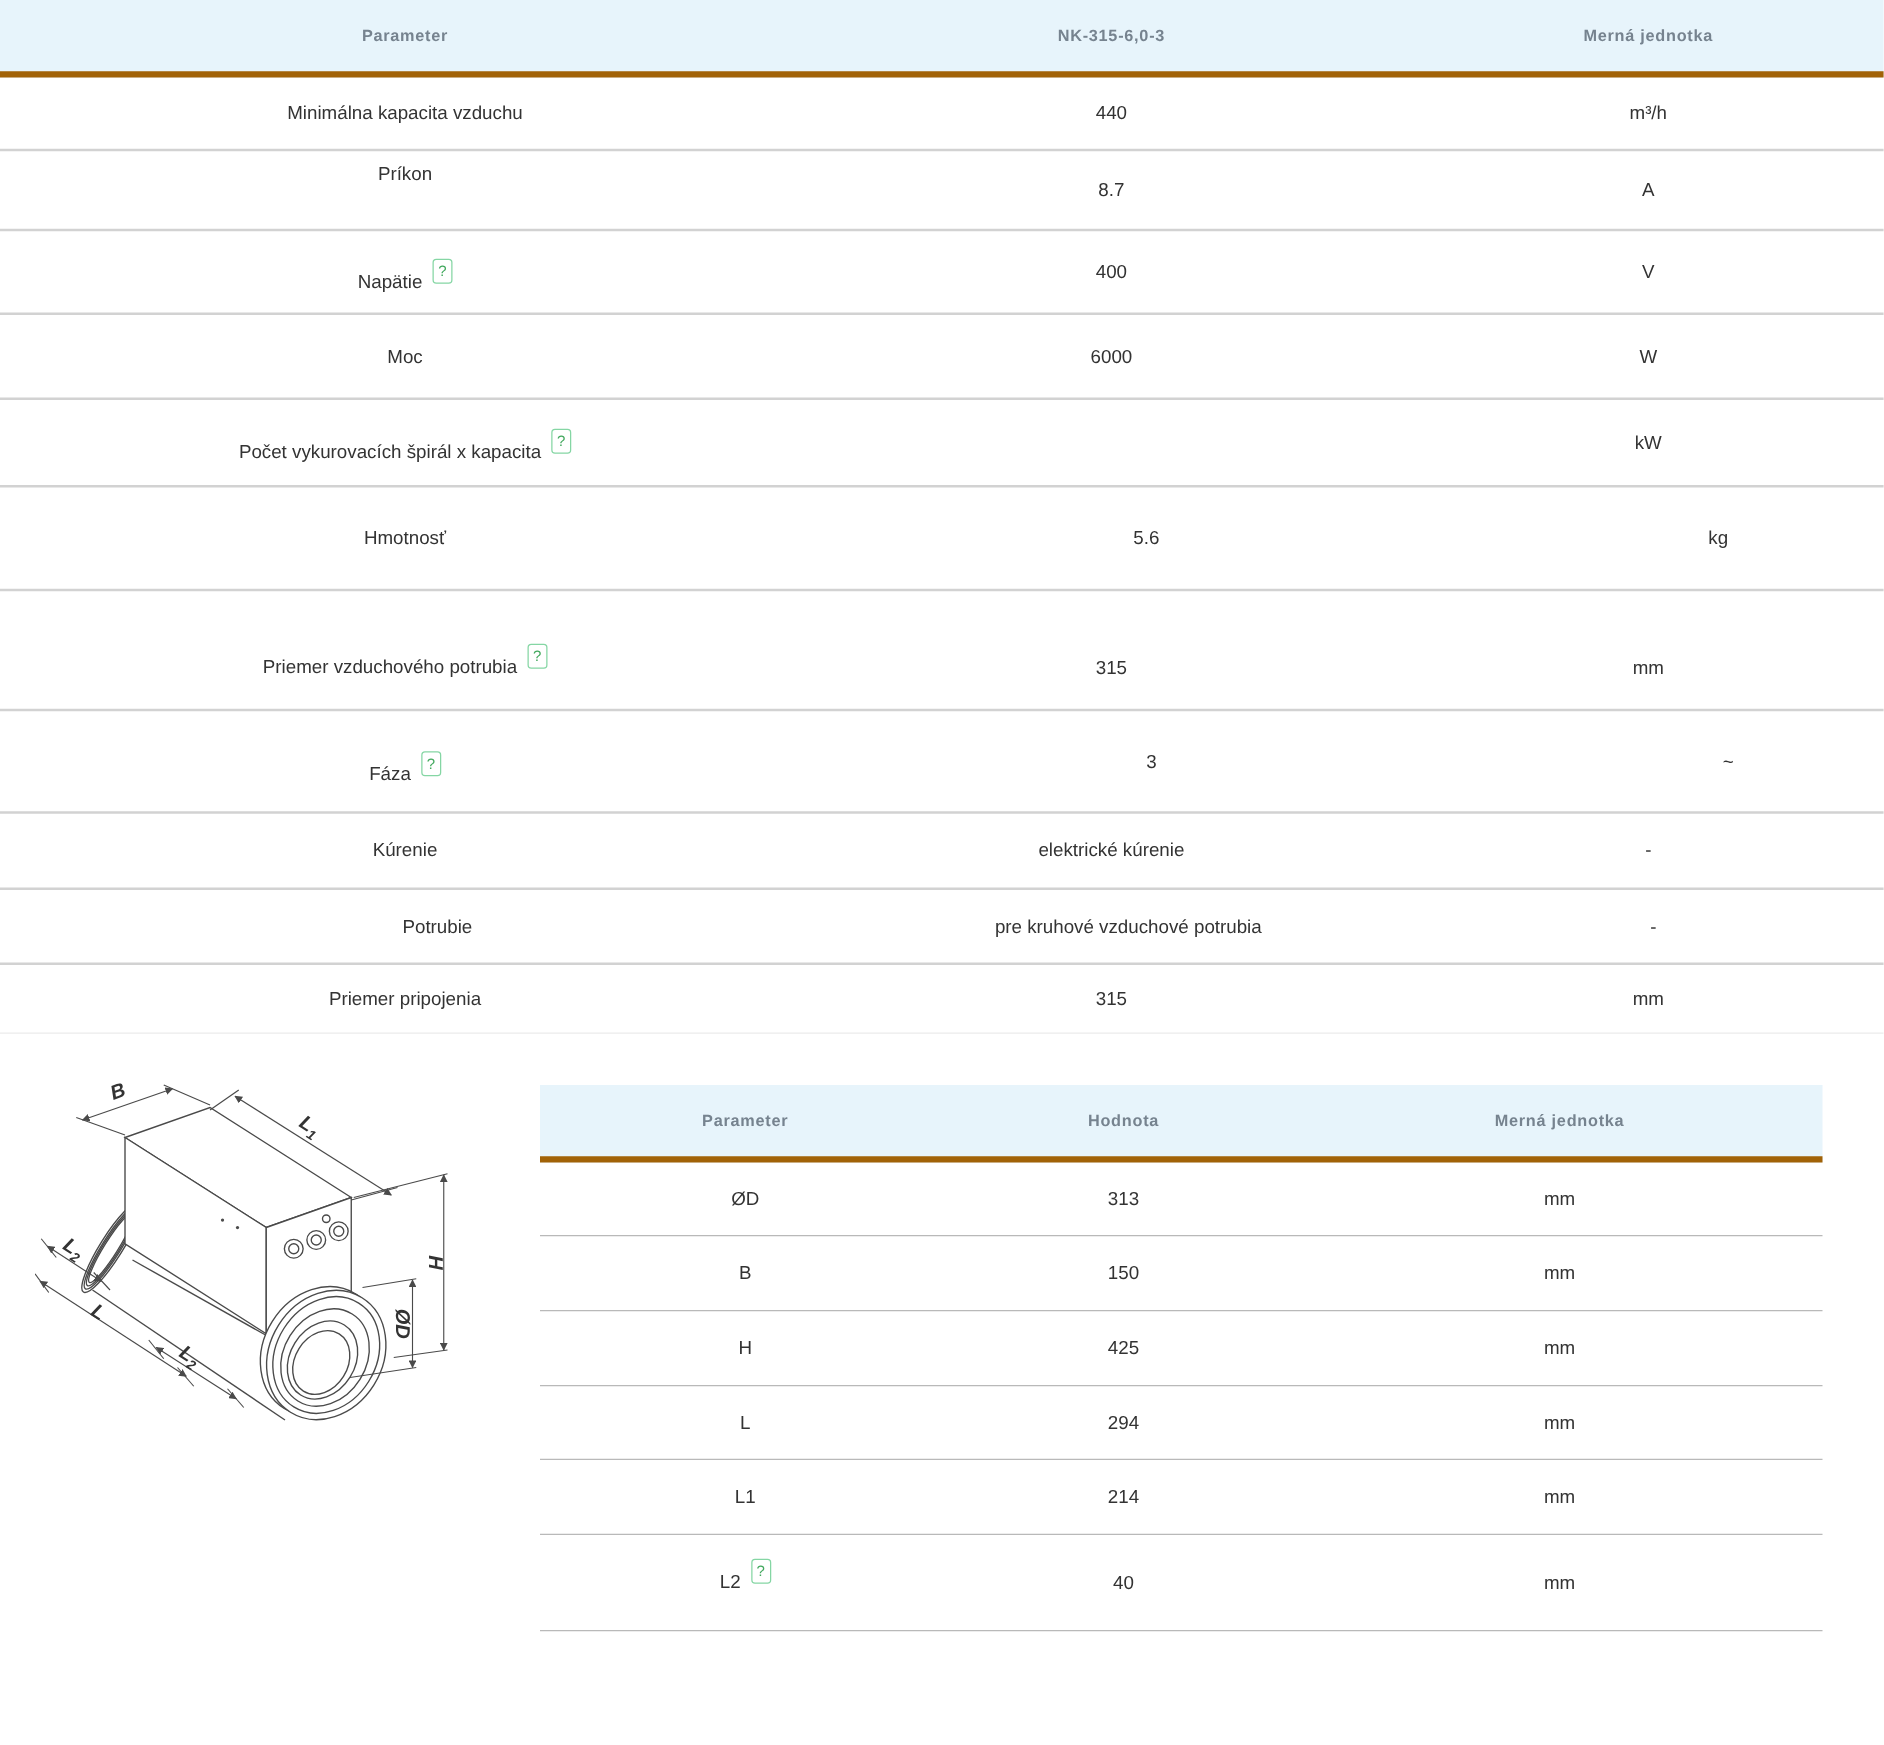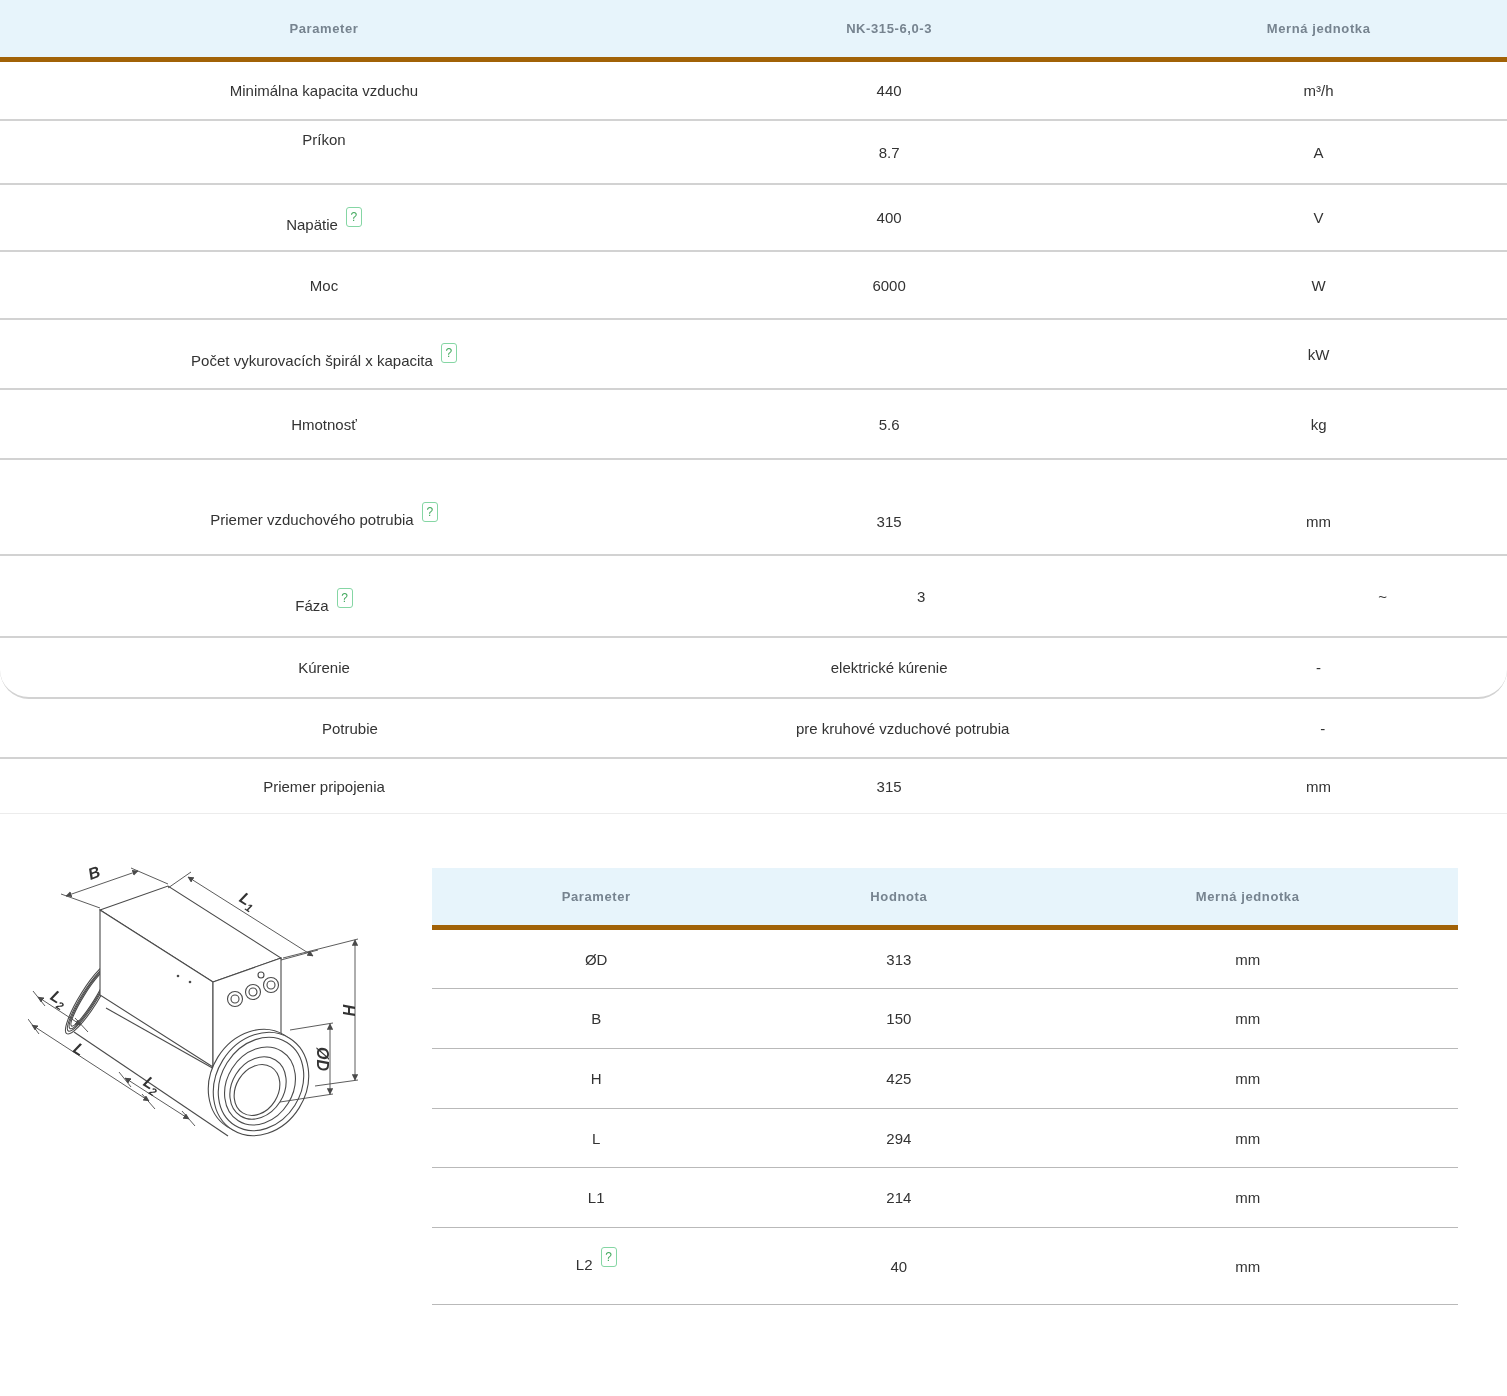--- a/index.html
+++ b/index.html
@@ -35,24 +35,24 @@
 
   
   #t1 { position: absolute; top: 0; left: 0; width: 1507px; }
   #t1 .thead, #t1 .trow { grid-template-columns: 43% 32% 25%; }
   #t1 .trow { border-bottom: 2px solid #d2d2d2; }
   #t1-rows .trow:nth-child(1)  { height: 59px; }
   #t1-rows .trow:nth-child(2)  { height: 64px; }
   #t1-rows .trow:nth-child(3)  { height: 67px; }
   #t1-rows .trow:nth-child(4)  { height: 68px; }
   #t1-rows .trow:nth-child(5)  { height: 70px; }
-  #t1-rows .trow:nth-child(6)  { height: 70px; }
+  #t1-rows .trow:nth-child(6)  { height: 83px; gap: 28px; }
   #t1-rows .trow:nth-child(7)  { height: 68px; margin-top: 28px; }
   #t1-rows .trow:nth-child(8)  { height: 82px; gap: 32px; }
-  #t1-rows .trow:nth-child(9)  { height: 61px; border-radius: 29px; }
+  #t1-rows .trow:nth-child(9)  { height: 61px; }
   #t1-rows .trow:nth-child(10) { height: 60px; padding-left: 33px; }
   #t1-rows .trow:nth-child(11) { height: 55px; border-bottom: 1px solid #ececec; }
 
   
   #t2 { position: absolute; top: 868px; left: 432px; width: 1026px; }
   #t2 .thead, #t2 .trow { grid-template-columns: 32% 27% 41%; }
   #t2 .trow { border-bottom: 1px solid #b9b9b9; }
   #t2-rows .trow:nth-child(1) { height: 59px; }
   #t2-rows .trow:nth-child(2) { height: 60px; }
   #t2-rows .trow:nth-child(3) { height: 60px; }

